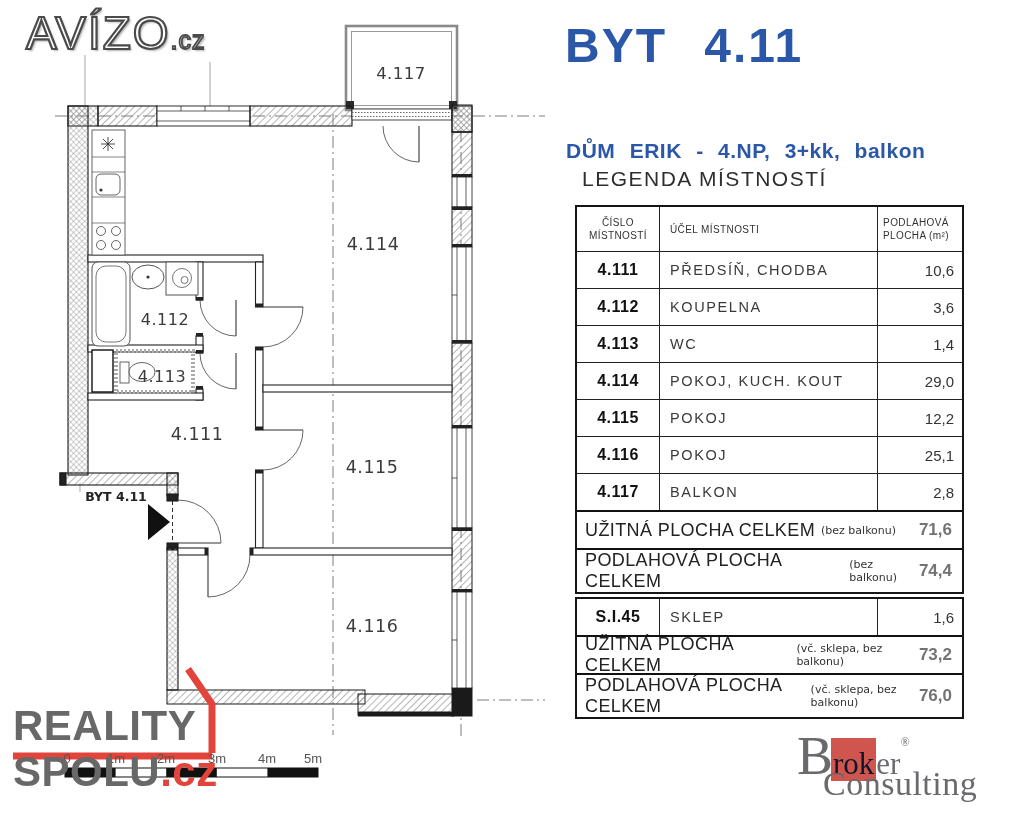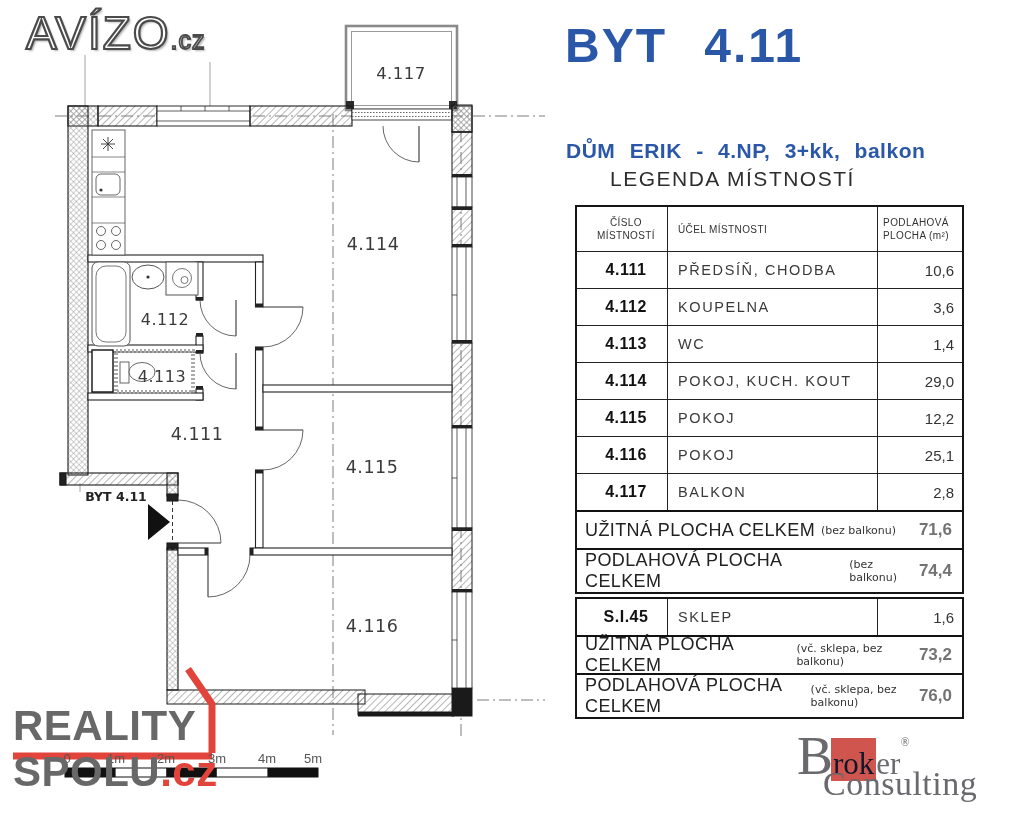--- a/index.html
+++ b/index.html
@@ -13,29 +13,29 @@
          font-size:46px;letter-spacing:2px;line-height:1;white-space:nowrap;}
   .avizo .tld{font-size:25px;-webkit-text-stroke:1.8px #4b4b4b;letter-spacing:1px;}
 
   
   .title-main{left:565px;top:22px;color:#2b57a8;font-weight:bold;font-size:48px;
               letter-spacing:2px;word-spacing:22px;line-height:1;}
   .title-sub{left:566px;top:92px;color:#2b57a8;font-weight:bold;font-size:21px;
              letter-spacing:.5px;word-spacing:8px;line-height:1;margin-top:48px;}
 
   
-  .legend-heading{left:610px;top:167px;font-size:21px;color:#2e2e2e;letter-spacing:1.5px;
+  .legend-heading{left:582px;top:167px;font-size:21px;color:#2e2e2e;letter-spacing:1.5px;
                   font-weight:500;}
   .ltable{left:575px;top:205px;width:385px;border:2px solid #151515;background:#fff;}
   .ltable2{left:575px;top:597px;width:385px;border:2px solid #151515;background:#fff;}
   .lrow{display:flex;align-items:center;height:36px;border-top:1.5px solid #222;}
   .lrow:first-child{border-top:none;}
   .lrow-head{height:44px;border-top:none;}
   .c1{width:82px;flex:none;text-align:center;align-self:stretch;display:flex;
-      align-items:center;justify-content:center;border-right:1.5px solid #222;margin-left:8px;}
+      align-items:center;justify-content:center;border-right:1.5px solid #222;}
   .c2{flex:1;padding-left:10px;align-self:stretch;display:flex;align-items:center;}
   .c3{width:76px;flex:none;text-align:center;padding-right:8px;align-self:stretch;
       display:flex;align-items:center;justify-content:flex-end;border-left:1.5px solid #222;}
   .hcell{font-size:10px;color:#333;letter-spacing:.4px;line-height:1.3;text-align:center;}
   .hcell.left{text-align:left;}
   .num{font-size:16px;font-weight:bold;color:#111;letter-spacing:.5px;}
   .purpose{font-size:14.5px;color:#3a3a3a;letter-spacing:1.6px;}
   .area{font-size:15px;color:#333;}
   .row-total{display:flex;align-items:center;height:36px;border-top:2px solid #111;
              padding:0 10px 0 8px;}

